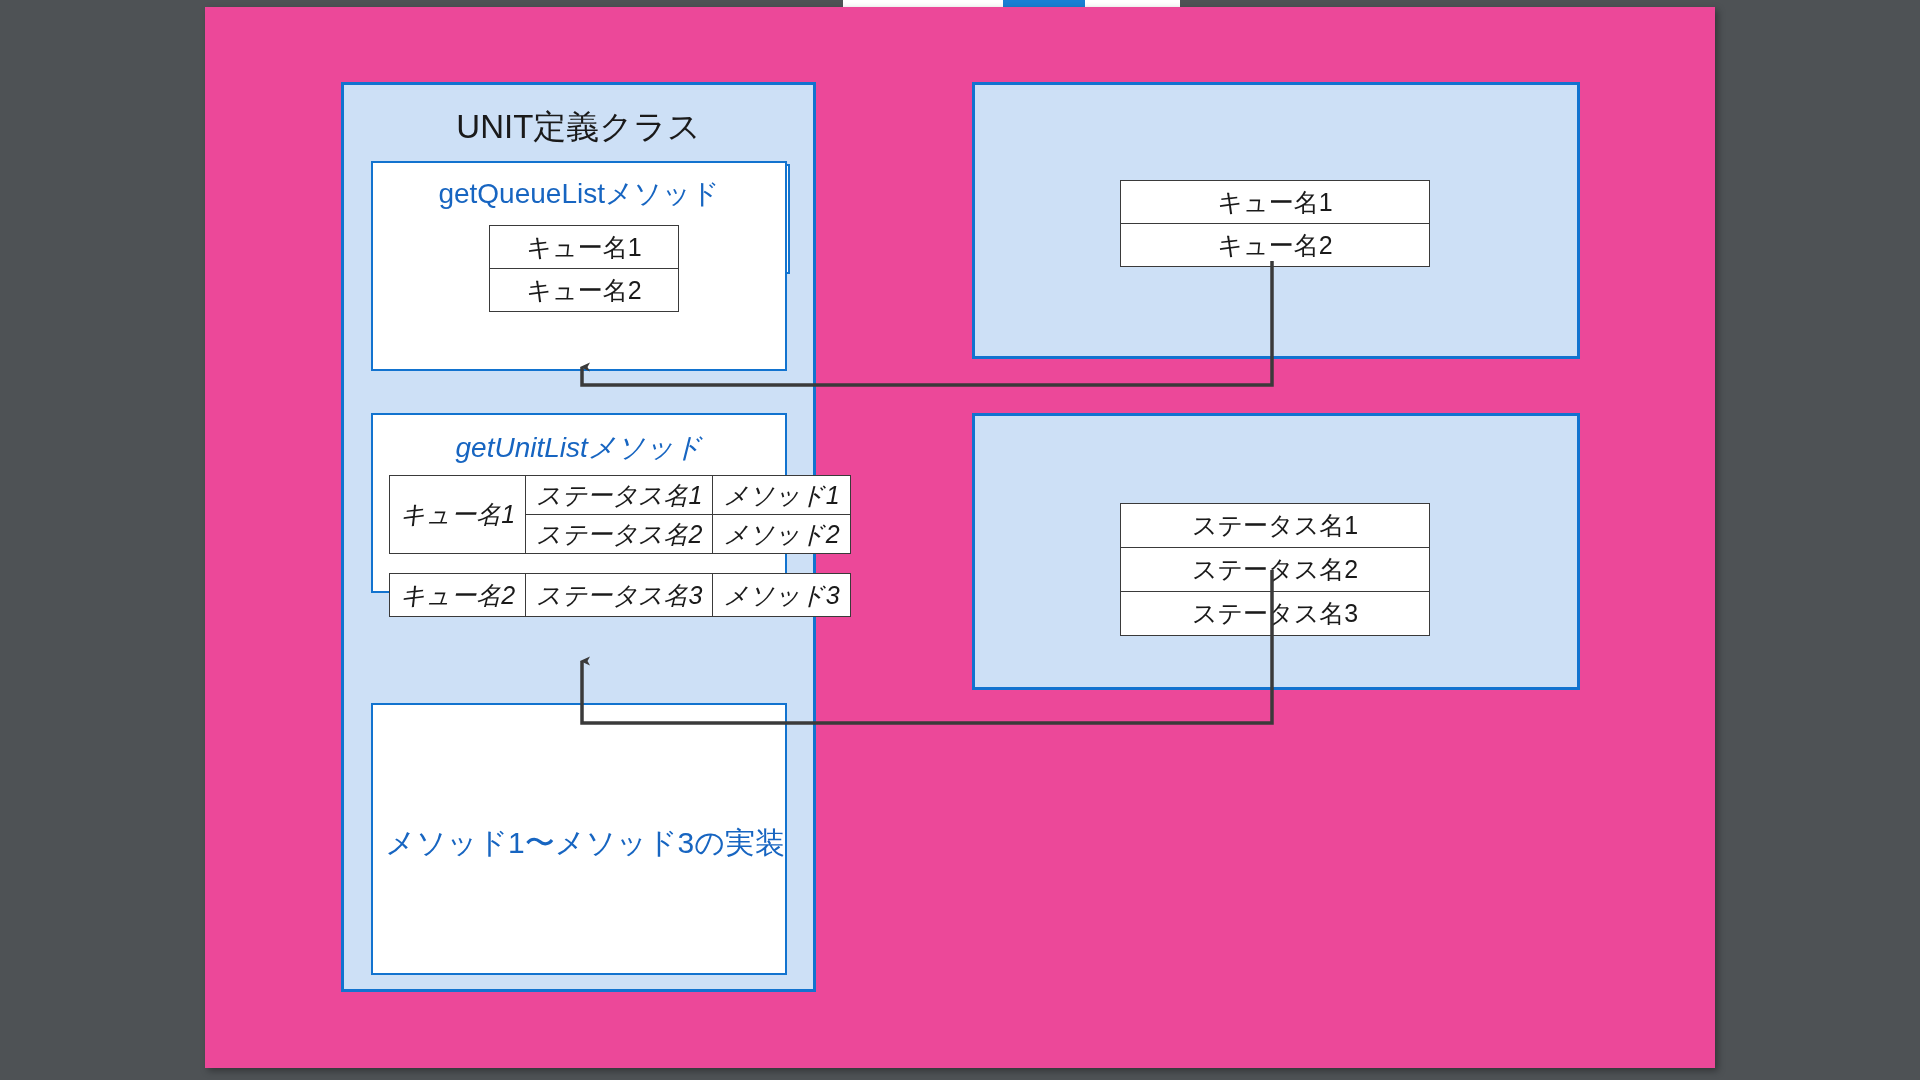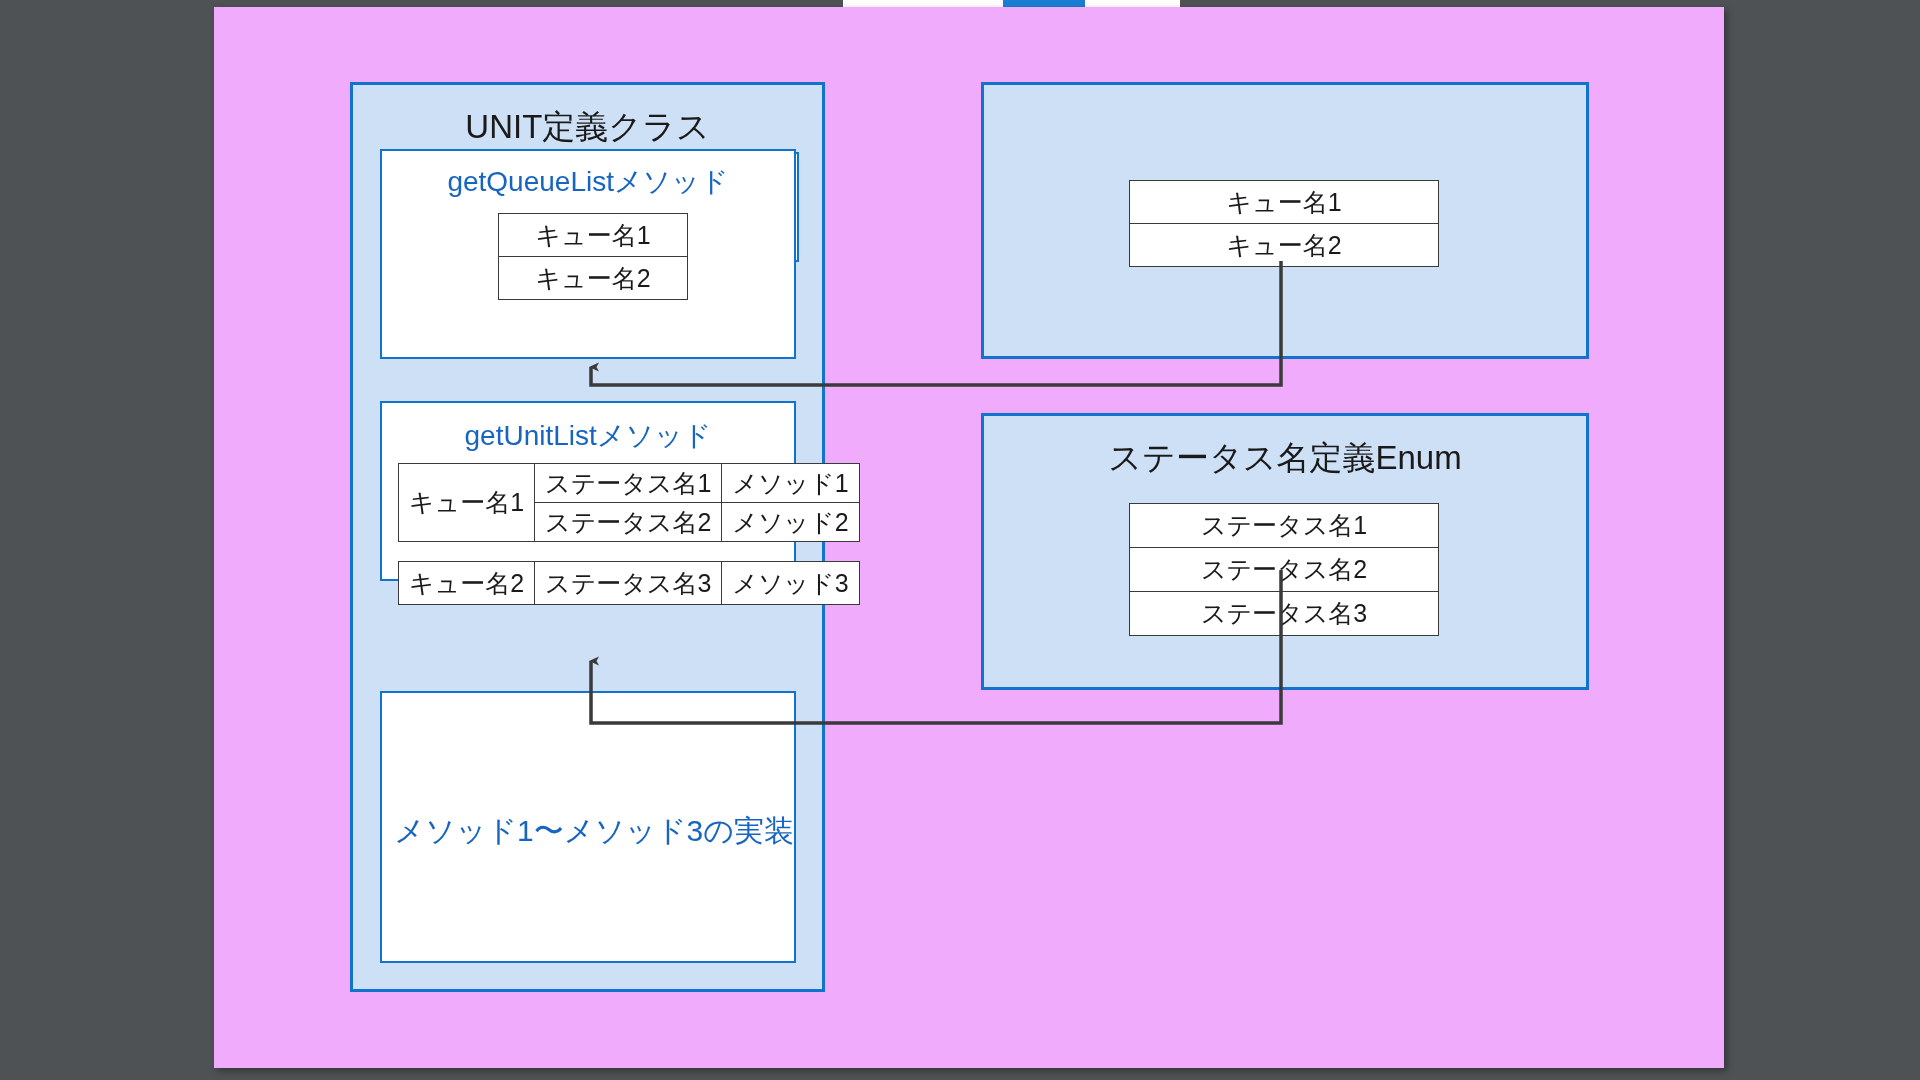--- a/index.html
+++ b/index.html
@@ -28,25 +28,25 @@
     position: absolute;
     left: 1003px;
     top: 0;
     width: 82px;
     height: 9px;
     background: #1a7fd4;
   }
   
   .page {
     position: absolute;
-    left: 214px;
+    left: 205px;
     top: 7px;
     width: 1510px;
     height: 1061px;
-    background: #f0abfc;
+    background: #ec4899;
     box-shadow: 3px 3px 7px rgba(0,0,0,0.35);
   }
   
   .panel {
     position: absolute;
     background: #cde0f6;
     border: 3px solid #1273cf;
     box-sizing: border-box;
   }
   .panel-title {
@@ -57,20 +57,21 @@
     color: #1a1a1a;
     font-size: 33px;
     white-space: nowrap;
   }
   
   .methodbox {
     position: absolute;
     background: #ffffff;
     border: 2px solid #1273cf;
     box-sizing: border-box;
+    margin-top: 12px;
   }
   .method-title {
     position: absolute;
     left: 0;
     right: 0;
     text-align: center;
     color: #1765c1;
     font-size: 28px;
     white-space: nowrap;
   }
@@ -134,21 +135,21 @@
             <tr>
           <td style="height:42px;">キュー名1</td>
         </tr>
         <tr>
           <td style="height:42px;">キュー名2</td>
         </tr>
       </tbody>
         </table>
     </div>
 
-    <div class="methodbox" style="left:166px; top:394px; width:416px; height:180px;">
+    <div class="methodbox" style="left:166px; top:394px; width:416px; height:180px;font-style:italic;">
       <div class="method-title" style="top:14px;">getUnitListメソッド</div>
 
       <table class="dtable" style="left:16px; top:60px;">
         <tbody>
             <tr>
           <td rowspan="2" style="width:120px;">キュー名1</td>
           <td style="width:146px; height:38px;">ステータス名1</td>
           <td style="width:98px; height:38px;">メソッド1</td>
         </tr>
         <tr>
@@ -180,21 +181,20 @@
           <td style="height:42px;">キュー名1</td>
         </tr>
         <tr>
           <td style="height:42px;">キュー名2</td>
         </tr>
       </tbody>
         </table>
     </div>
 
     <div class="panel" style="left:767px; top:406px; width:608px; height:277px;">
-      <div class="panel-title" style="top:20px;">ステータス名定義Enum</div>
       <table class="dtable" style="left:145px; top:87px; width:310px;">
         <tbody>
             <tr>
           <td style="height:43px;">ステータス名1</td>
         </tr>
         <tr>
           <td style="height:43px;">ステータス名2</td>
         </tr>
         <tr>
           <td style="height:43px;">ステータス名3</td>

